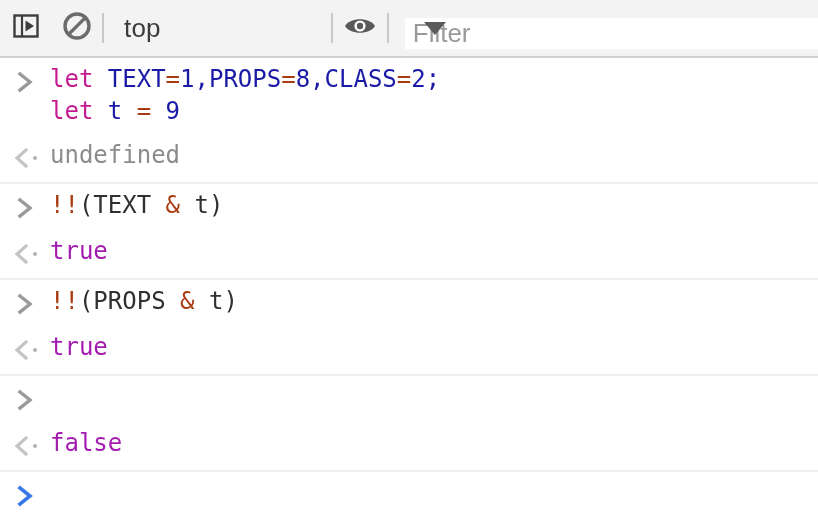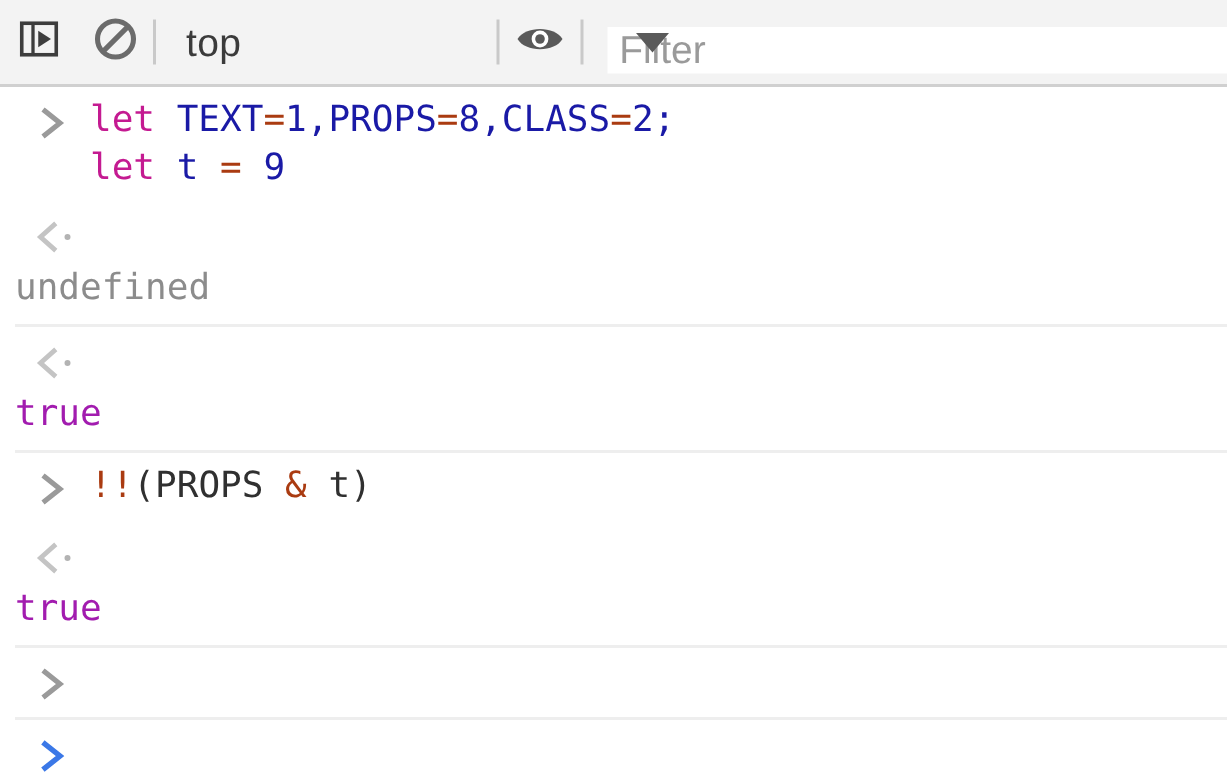--- a/index.html
+++ b/index.html
@@ -111,21 +111,20 @@
   
   .console-body {
     position: relative;
     height: 462px;
     background: #ffffff;
     overflow: hidden;
   }
 
   .msg-group {
     border-bottom: 2px solid #eeeeee;
-    margin-left: 10px;
   }
   .msg-group.last { border-bottom: none; }
 
   .console-row {
     position: relative;
     display: flex;
     align-items: flex-start;
     min-height: 44px;
     padding: 0;
   }
@@ -146,21 +145,21 @@
     font-size: 24px;
     line-height: 32px;
     padding-top: 5px;
     padding-bottom: 5px;
     white-space: pre;
     letter-spacing: 0px;
   }
 
   
   .console-row.input  { padding-bottom: 2px; }
-  .console-row.output { padding-bottom: 4px; flex-direction: column; }
+  .console-row.output { padding-bottom: 4px; }
 
   
   .t-keyword { color: #c41a91; }
   .t-var     { color: #1a1aa6; }
   .t-op      { color: #aa3b11; }
   .t-num     { color: #1a1aa6; }
   .t-punc    { color: #1a1aa6; }
   .t-plain   { color: #303030; }
   .t-bool    { color: #a21caf; }
   .t-undef   { color: #8c8c8c; }
@@ -283,20 +282,30 @@
               <polyline points="13,4 4,12 13,20" fill="none" stroke="#c4c4c4" stroke-width="3.2" stroke-linecap="square" stroke-linejoin="miter"></polyline>
             </svg>
             <span class="dot-after"></span>
           </span>
         </div>
         <div class="row-text"><span class="t-undef">undefined</span></div>
       </div>
     </div>
 
     <div class="msg-group">
+      <div class="console-row input">
+        <div class="gutter">
+          <span class="glyph-in">
+            <svg class="chev" viewBox="0 0 24 24">
+              <polyline points="7,4 17,12 7,20" fill="none" stroke="#9a9a9a" stroke-width="3.4" stroke-linecap="square" stroke-linejoin="miter"></polyline>
+            </svg>
+          </span>
+        </div>
+        <div class="row-text"><span class="t-op">!!</span><span class="t-plain">(</span><span class="t-plain">TEXT</span><span class="t-plain"> </span><span class="t-op">&amp;</span><span class="t-plain"> t)</span></div>
+      </div>
       <div class="console-row output">
         <div class="gutter">
           <span class="glyph-out">
             <svg class="chev" viewBox="0 0 24 24">
               <polyline points="13,4 4,12 13,20" fill="none" stroke="#c4c4c4" stroke-width="3.2" stroke-linecap="square" stroke-linejoin="miter"></polyline>
             </svg>
             <span class="dot-after"></span>
           </span>
         </div>
         <div class="row-text"><span class="t-bool">true</span></div>
@@ -329,20 +338,31 @@
 
     <div class="msg-group">
       <div class="console-row input">
         <div class="gutter">
           <span class="glyph-in">
             <svg class="chev" viewBox="0 0 24 24">
               <polyline points="7,4 17,12 7,20" fill="none" stroke="#9a9a9a" stroke-width="3.4" stroke-linecap="square" stroke-linejoin="miter"></polyline>
             </svg>
           </span>
         </div>
+      </div>
+      <div class="console-row output">
+        <div class="gutter">
+          <span class="glyph-out">
+            <svg class="chev" viewBox="0 0 24 24">
+              <polyline points="13,4 4,12 13,20" fill="none" stroke="#c4c4c4" stroke-width="3.2" stroke-linecap="square" stroke-linejoin="miter"></polyline>
+            </svg>
+            <span class="dot-after"></span>
+          </span>
+        </div>
+        <div class="row-text"><span class="t-bool">false</span></div>
       </div>
     </div>
 
     <div class="msg-group last">
       <div class="prompt-row">
         <div class="prompt-caret">
           <span class="glyph-in">
             <svg class="chev" viewBox="0 0 24 24">
               <polyline points="7,4 17,12 7,20" fill="none" stroke="#3b78e7" stroke-width="3.6" stroke-linecap="square" stroke-linejoin="miter"></polyline>
             </svg>

